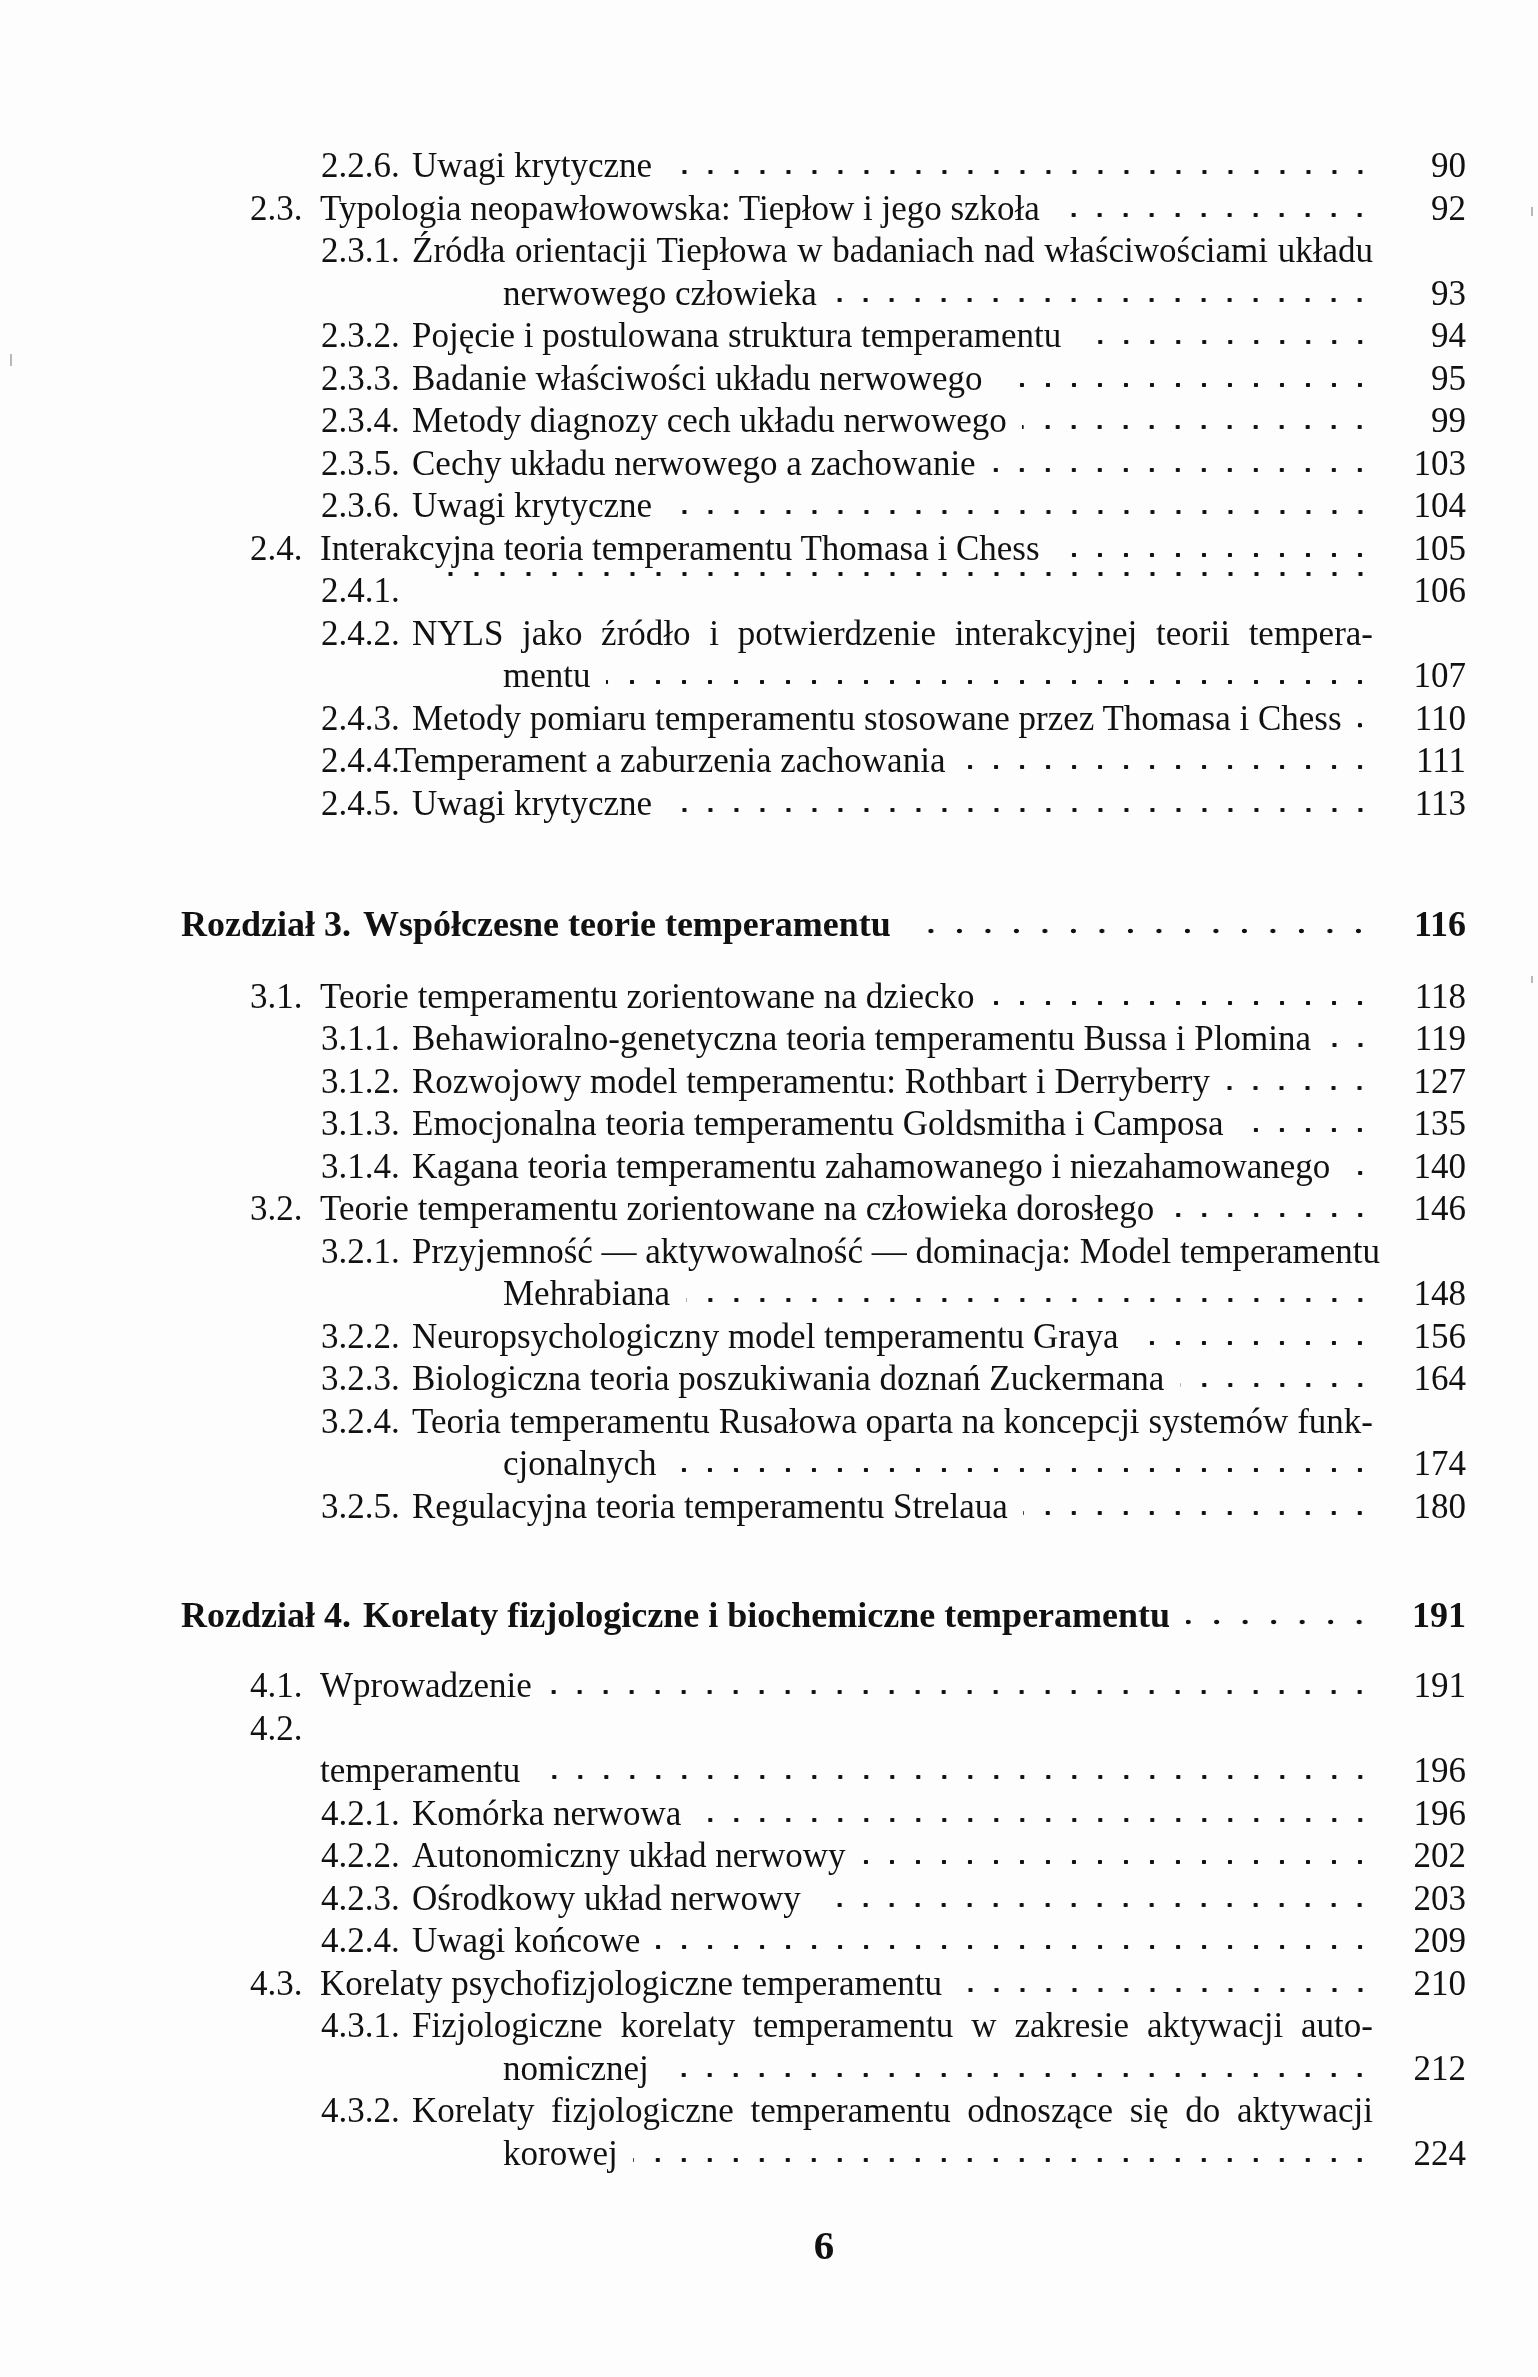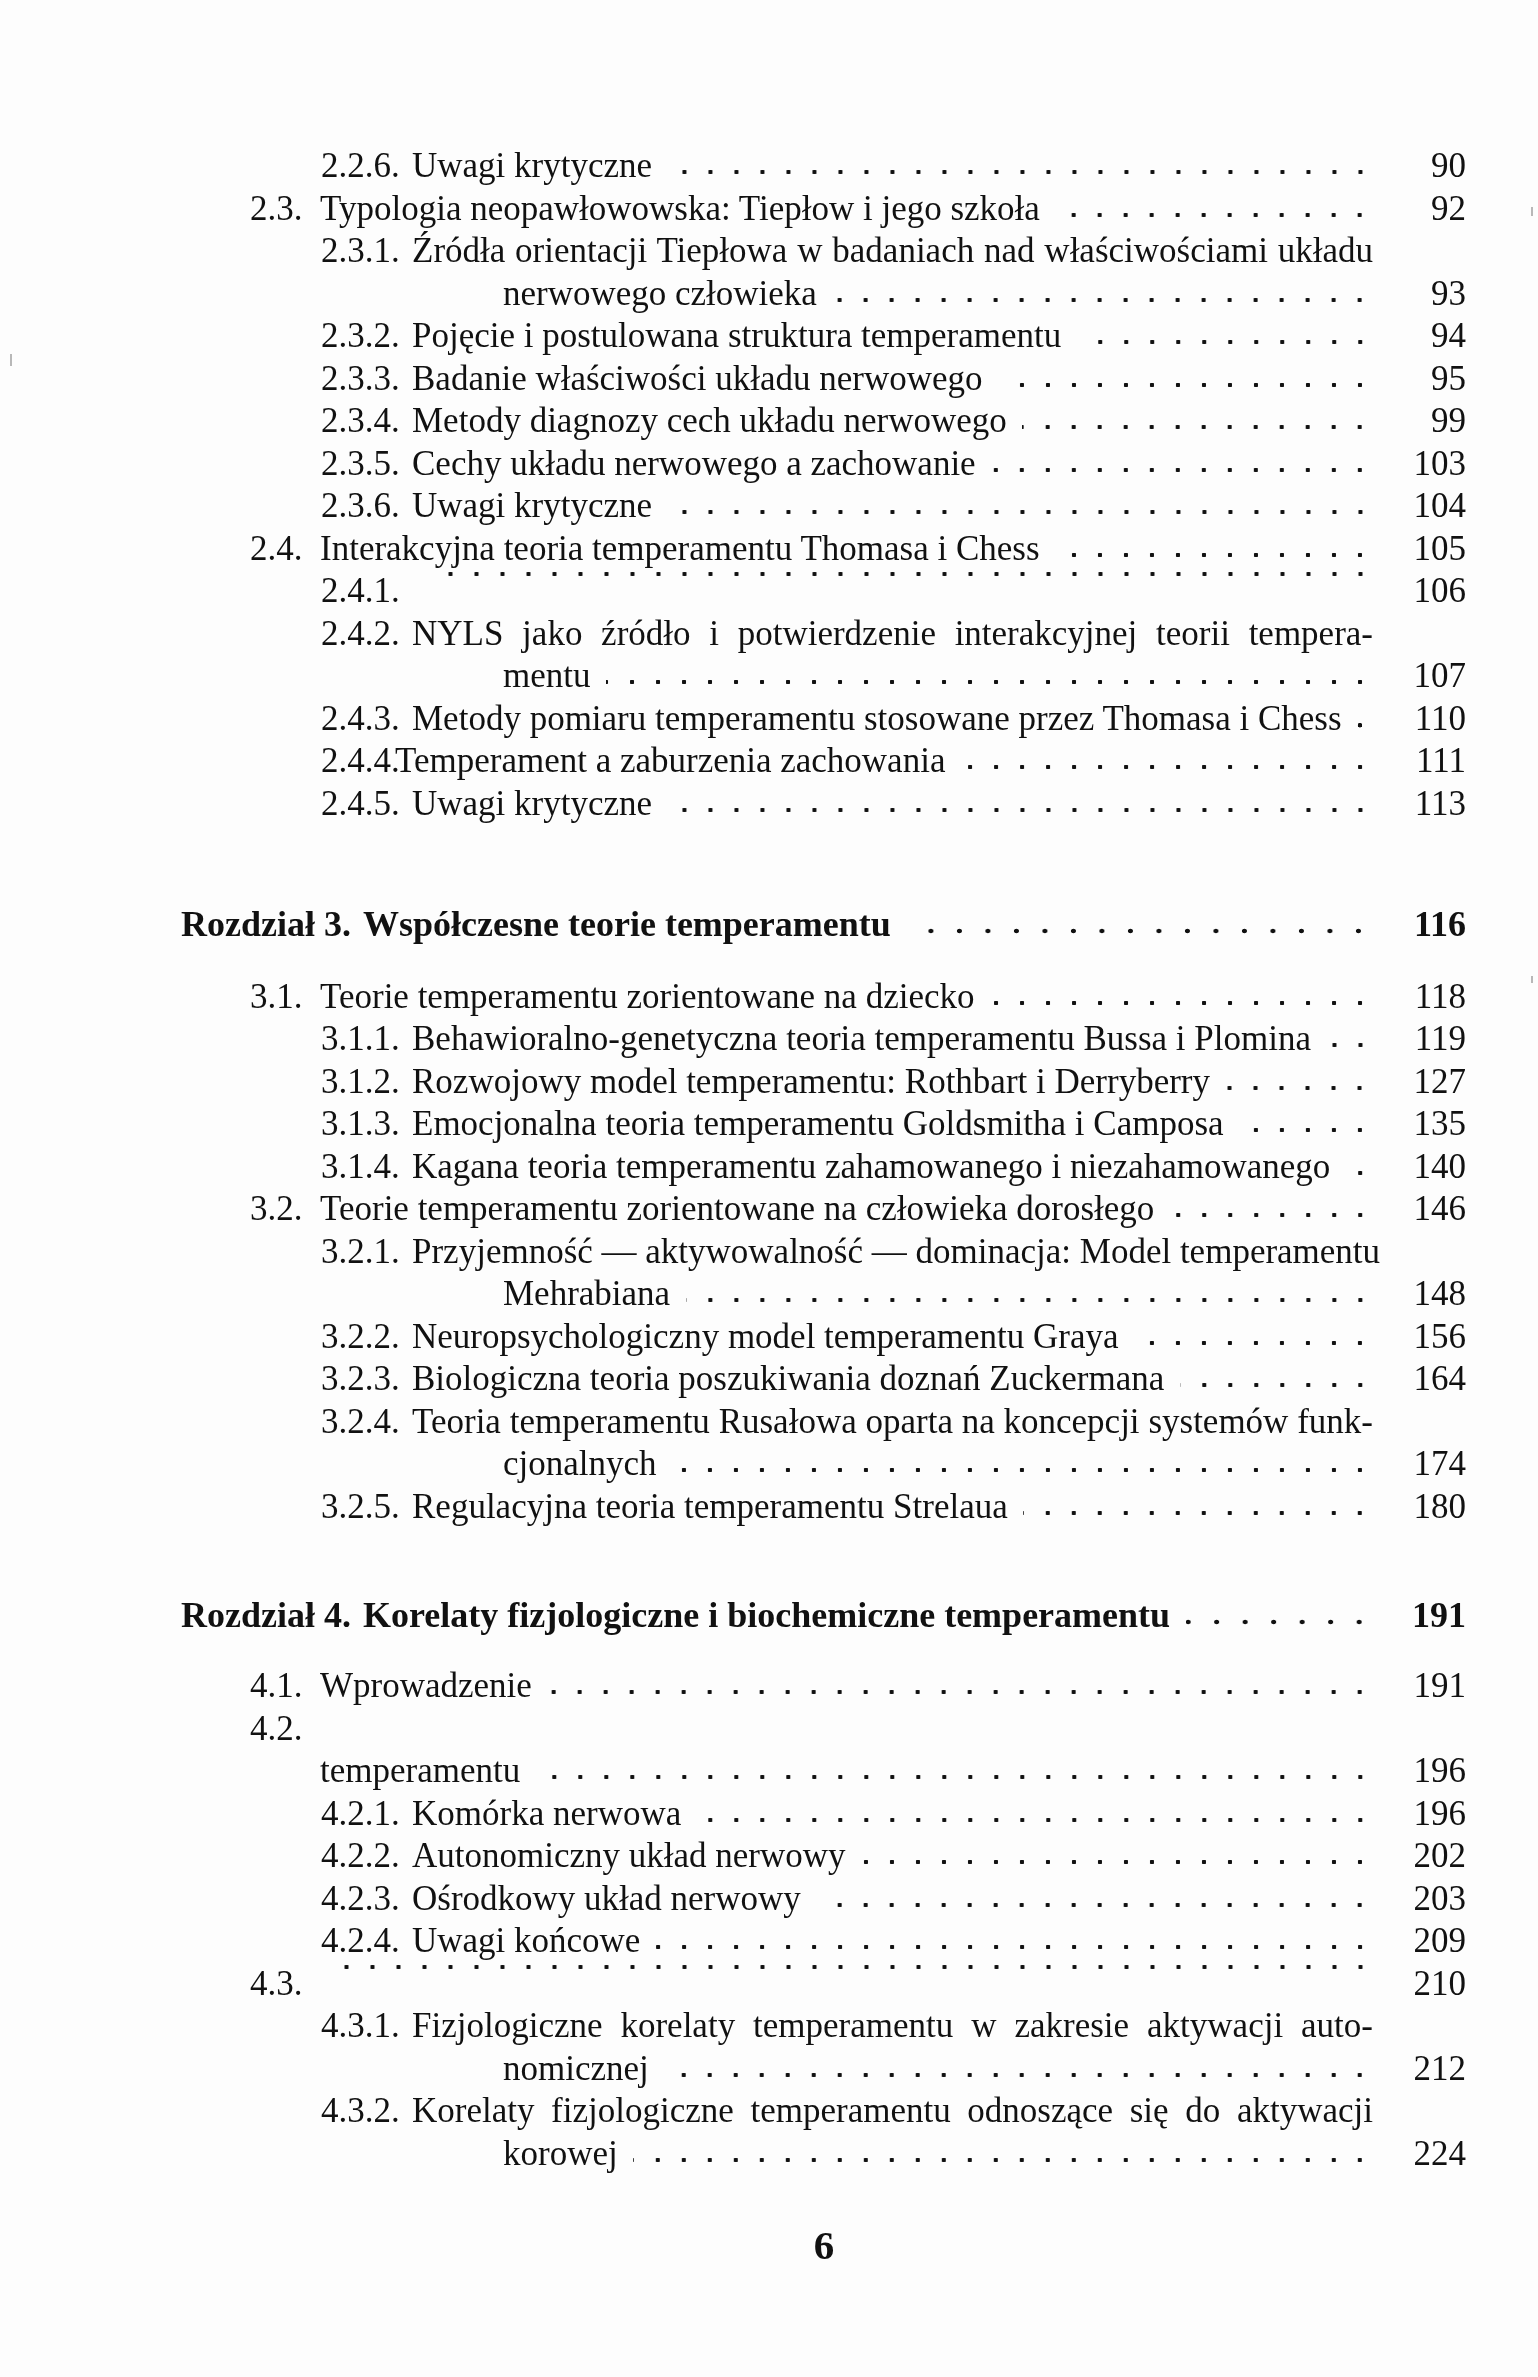--- a/index.html
+++ b/index.html
@@ -379,20 +379,21 @@
         <span class="pg">209</span>
         <div class="body" style="left: 412px;">
           <span class="txt">Uwagi końcowe</span>
           <span class="leader"></span>
         </div>
       </div>
       <div class="toc-line" style="top: 1962px;">
         <span class="num" style="left: 250px;">4.3.</span>
         <span class="pg">210</span>
         <div class="body" style="left: 320px;">
+          <span class="txt">Korelaty psychofizjologiczne temperamentu</span>
           <span class="leader"></span>
         </div>
       </div>
       <div class="toc-line" style="top: 2004px;">
         <span class="num" style="left: 321px;">4.3.1.</span>
         <div class="body justify" style="left: 412px;">
           <span class="txt">Fizjologiczne korelaty temperamentu w zakresie aktywacji auto-</span>
         </div>
       </div>
       <div class="toc-line" style="top: 2047px;">

